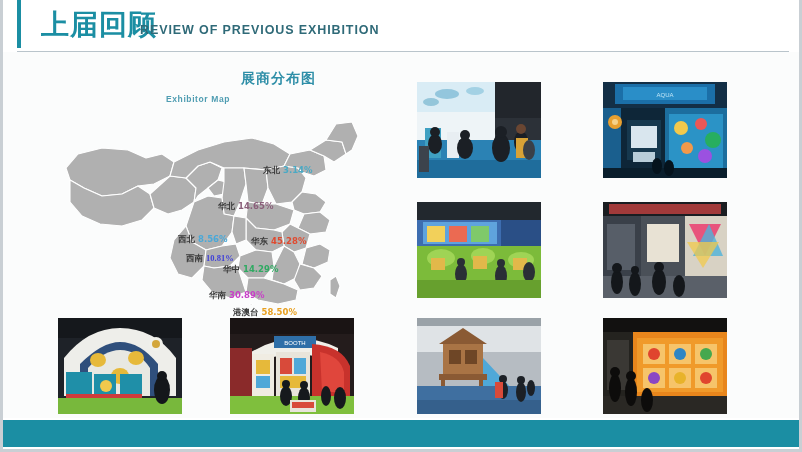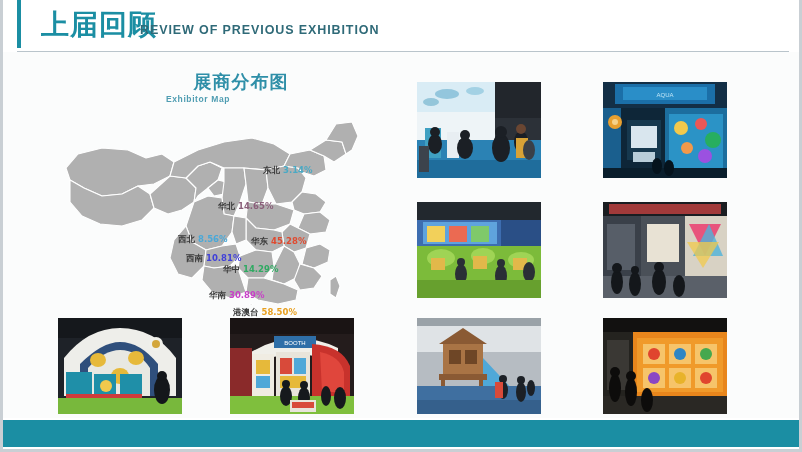--- a/index.html
+++ b/index.html
@@ -55,23 +55,23 @@
   
   .content{
     position:absolute;left:3px;top:52px;width:796px;height:366px;
     background:#fbfcfc;
   }
   
   .map-panel{
     position:absolute;left:55px;top:18px;width:330px;height:240px;
   }
   .map-title-cn{
-    position:absolute;left:108px;top:0px;width:150px;text-align:center;
+    position:absolute;left:108px;top:0px;width:150px;text-align:right;
     font-family:"DejaVu Sans",sans-serif;
-    font-size:18px;font-weight:bold;color:#2f8fa8;letter-spacing:1px;
+    font-size:14px;font-weight:bold;color:#2f8fa8;letter-spacing:1px;
   }
   .map-title-en{
     position:absolute;left:108px;top:24px;width:150px;text-align:left;
     font-family:"Liberation Sans",sans-serif;
     font-size:8.5px;font-weight:bold;color:#4f9db2;letter-spacing:0.6px;
   }
   .map-svg{position:absolute;left:0px;top:40px;}
   .map-label{
     position:absolute;white-space:nowrap;
     font-family:"DejaVu Sans",sans-serif;
@@ -184,21 +184,21 @@
       </div>
 
       <div class="map-label" style="left:120px;top:164px;">
         <span class="rg">西北</span><span style="color:#49a8d8;">8.56%</span>
       </div>
 
       <div class="map-label" style="left:193px;top:166px;">
         <span class="rg">华东</span><span style="color:#e04a2f;">45.28%</span>
       </div>
 
-      <div class="map-label" style="left:128px;top:183px;">
+      <div class="map-label" style="left:128px;top:183px;font-family:Liberation Serif, serif;">
         <span class="rg">西南</span><span style="color:#4040d8;">10.81%</span>
       </div>
 
       <div class="map-label" style="left:165px;top:194px;">
         <span class="rg">华中</span><span style="color:#2faa62;text-align:right;">14.29%</span>
       </div>
 
       <div class="map-label" style="left:151px;top:220px;">
         <span class="rg">华南</span><span style="color:#c840c8;">30.89%</span>
       </div>

